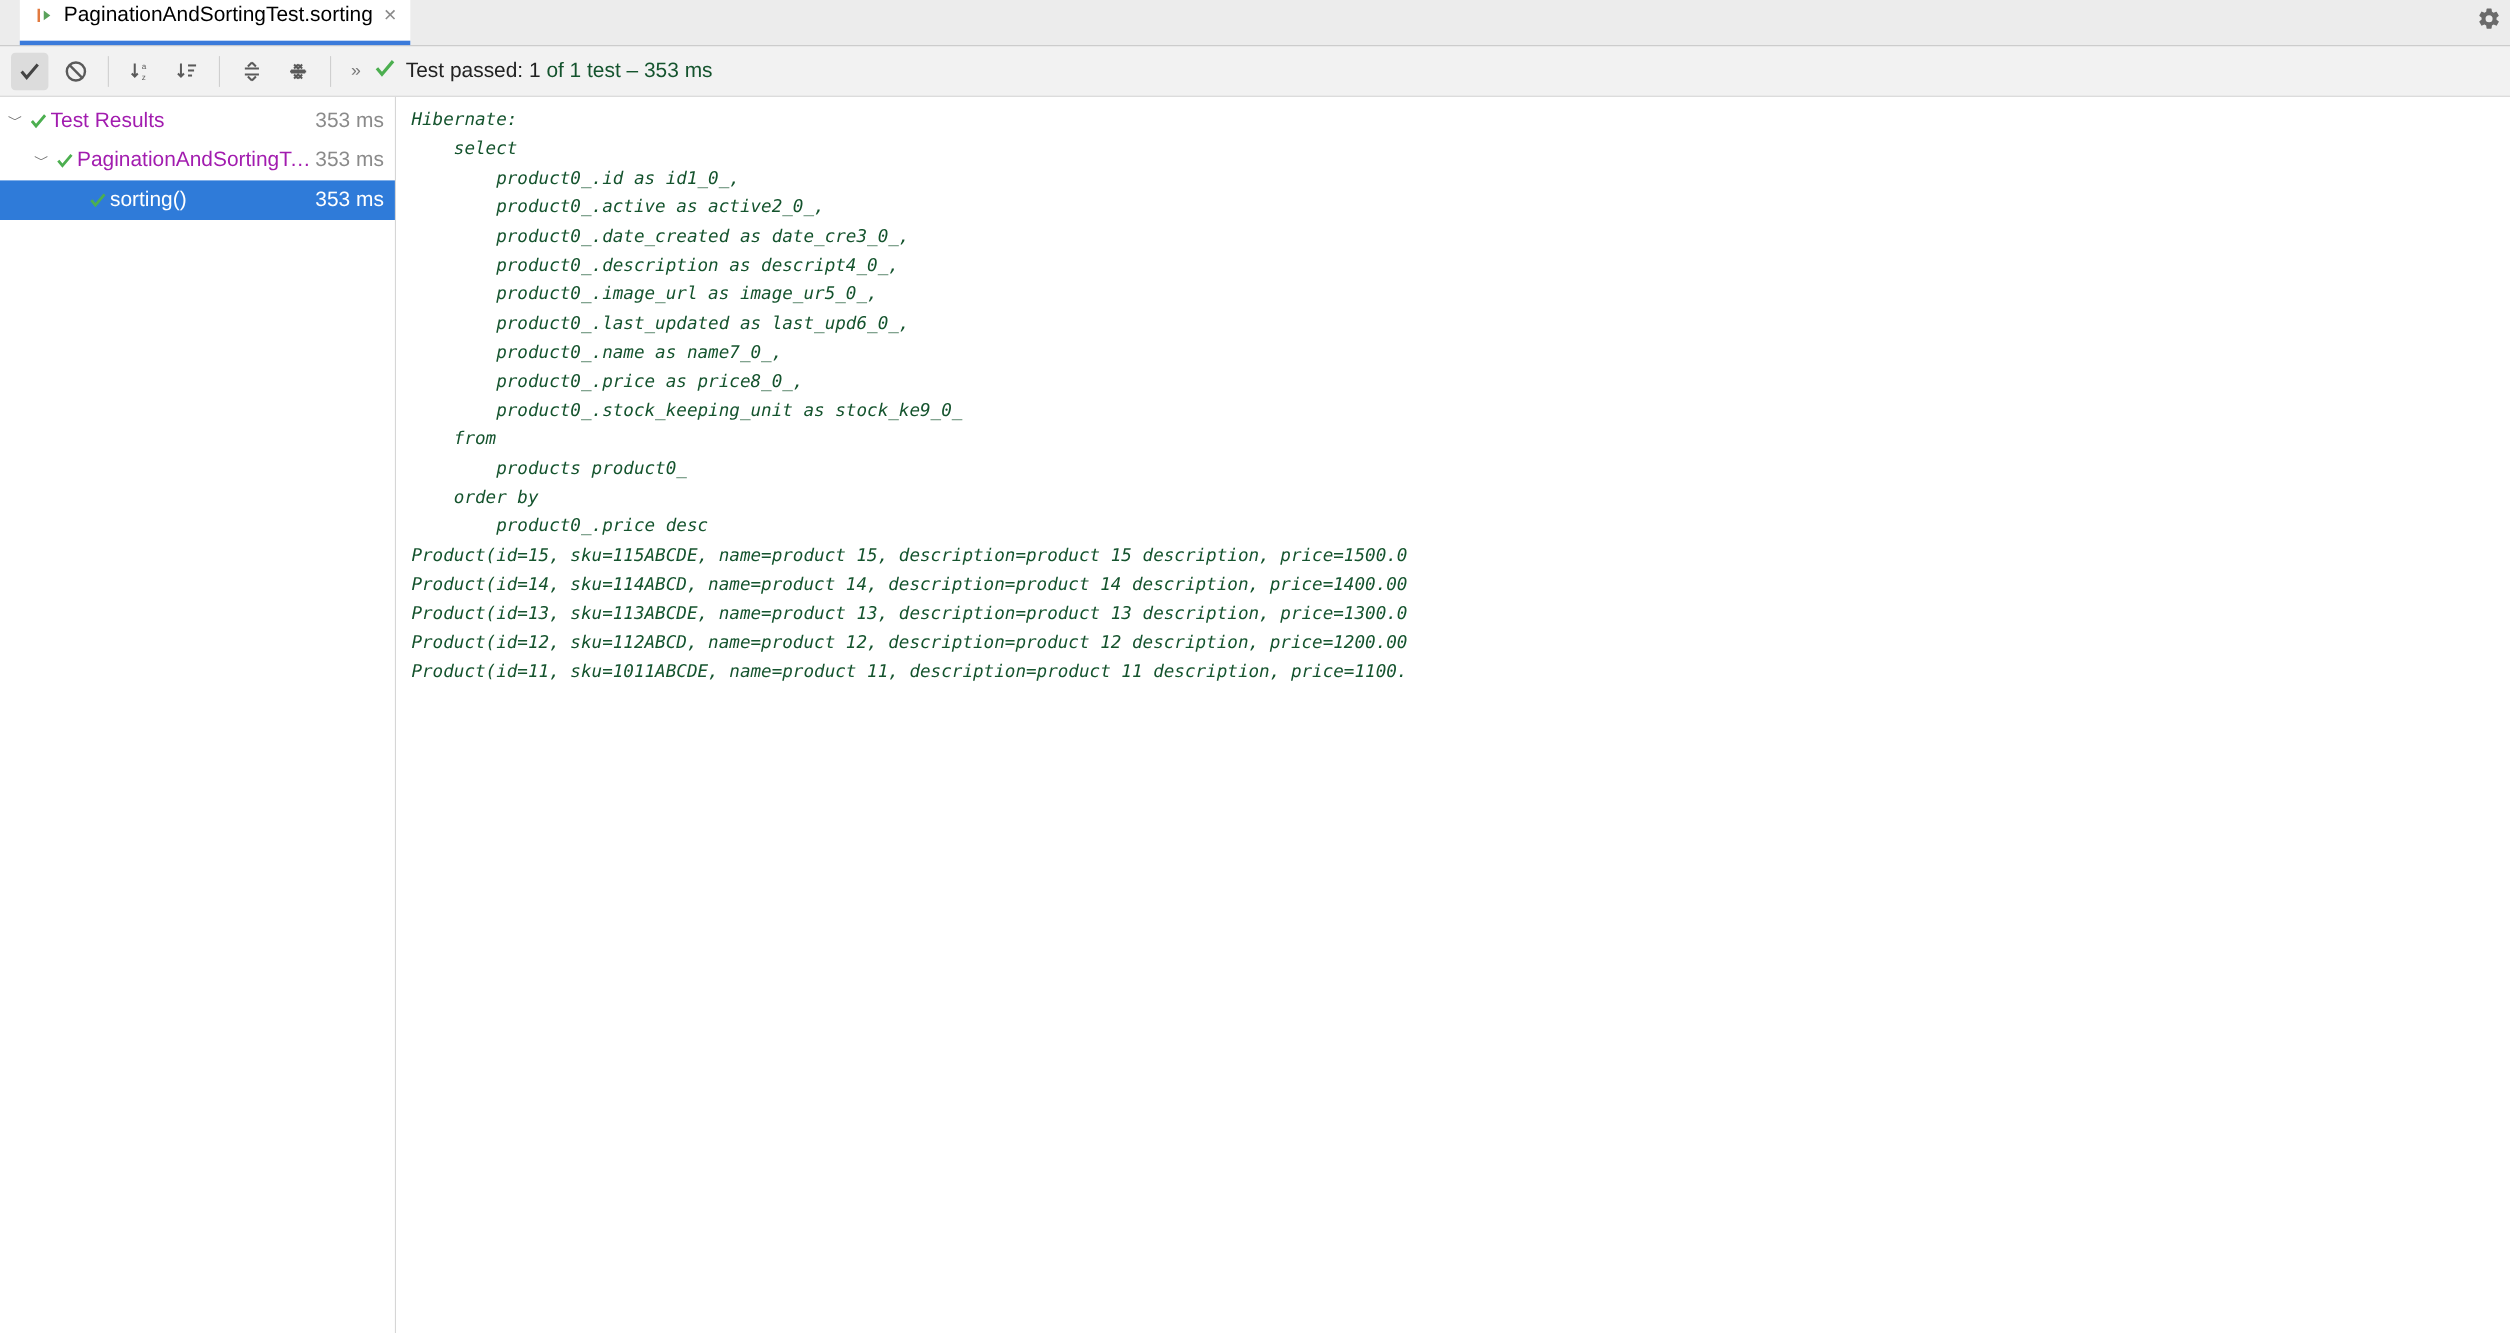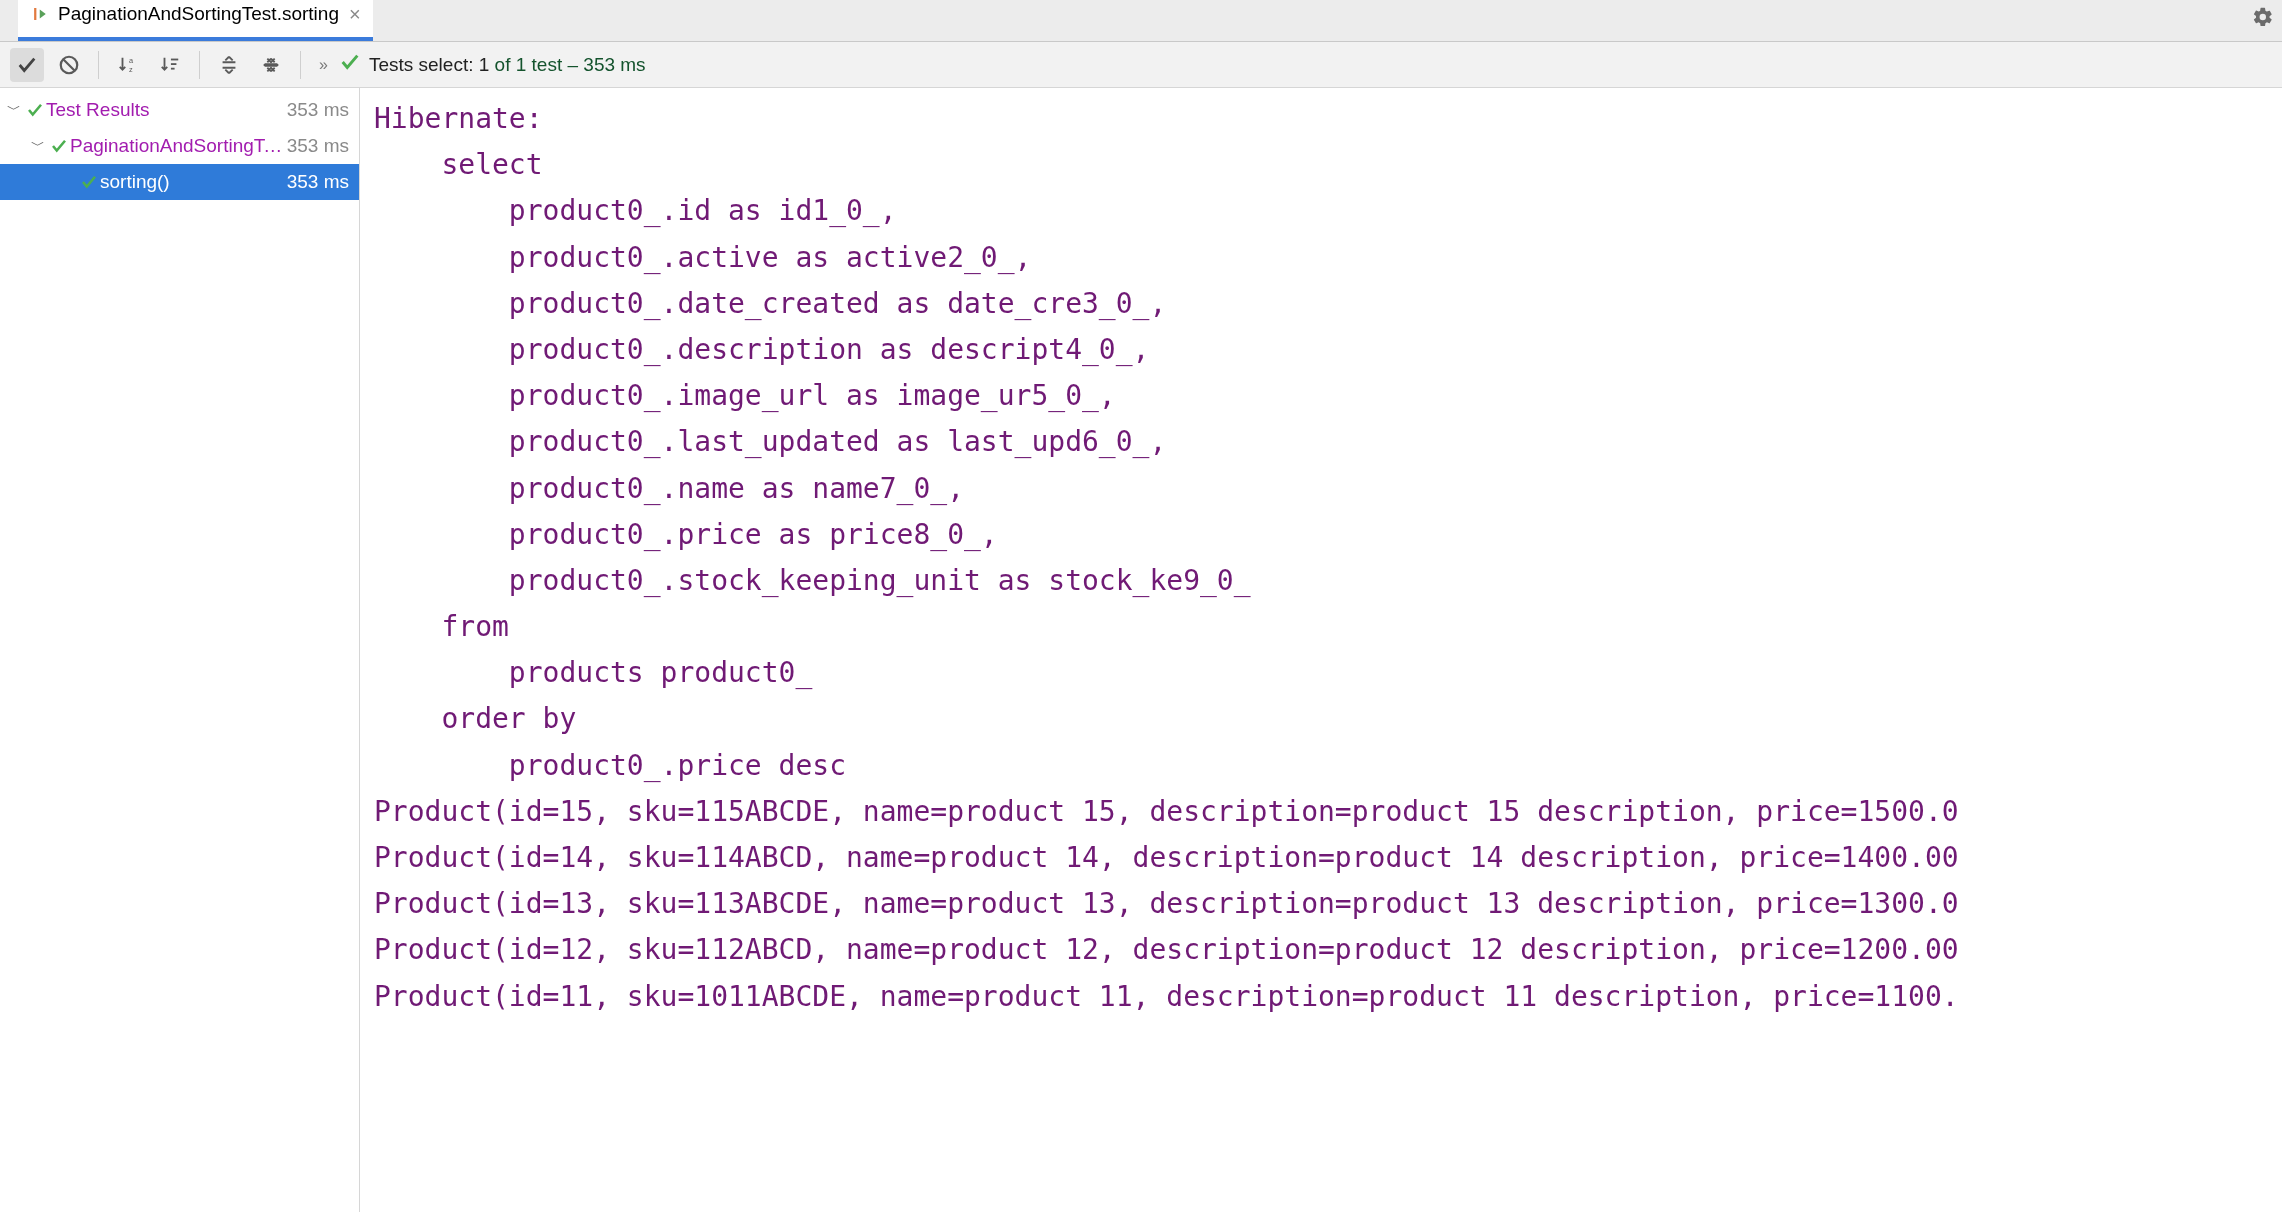--- a/index.html
+++ b/index.html
@@ -91,25 +91,26 @@
     .tree-row.l0 { padding-left:4px;}
     .tree-row.l1 { padding-left:28px;}
     .tree-row.l2 { padding-left:78px;}
     .tree-row.selected { background:#2f7bd9;}
     .tree-row.selected .tlabel, .tree-row.selected .ms { color:#fff;}
     .tree-row.selected .ticon { color:#ffd76a;}
     .console {
       flex:1;
       padding: 8px 14px;
       font-family: "SF Mono", "Menlo", "Consolas", monospace;
-      font-size: 28px;
+      font-size: 16px;
       line-height: 1.65;
-      color: #701a75;
+      color: #14532d;
       white-space: pre;
       overflow:auto;
+      font-style:italic;
     }
   </style>
 </head>
 <body>
 
 <div class="tab-bar">
   <div class="tab">
     <span class="tab-icon">
       <svg viewBox="0 0 24 24">
           <path d="M7 4 L7 20" stroke="#e27a3f" stroke-width="3" fill="none"></path>
@@ -168,21 +169,21 @@
   </div>
   <div class="sep"></div>
   <span class="chev">»</span>
   <div class="status">
     <span class="check-green">
       <svg viewBox="0 0 24 24" fill="none" stroke="currentColor" stroke-width="3.2">
           <path d="M4 12 L9 18 L20 5"></path>
         </svg>
     </span>
     <span>
-      <span>Tests select: </span><span>1</span><span class="light"> of 1 test – </span><span class="light">353 ms</span>
+      <span>Test passed: </span><span>1</span><span class="light"> of 1 test – </span><span class="light">353 ms</span>
     </span>
   </div>
 </div>
 
 <div class="main">
   <div class="tree">
     <div class="tree-row l0">
       <span class="arrow">﹀</span>
       <span class="ticon check-green">
           <svg viewBox="0 0 24 24" fill="none" stroke="currentColor" stroke-width="3.4">

